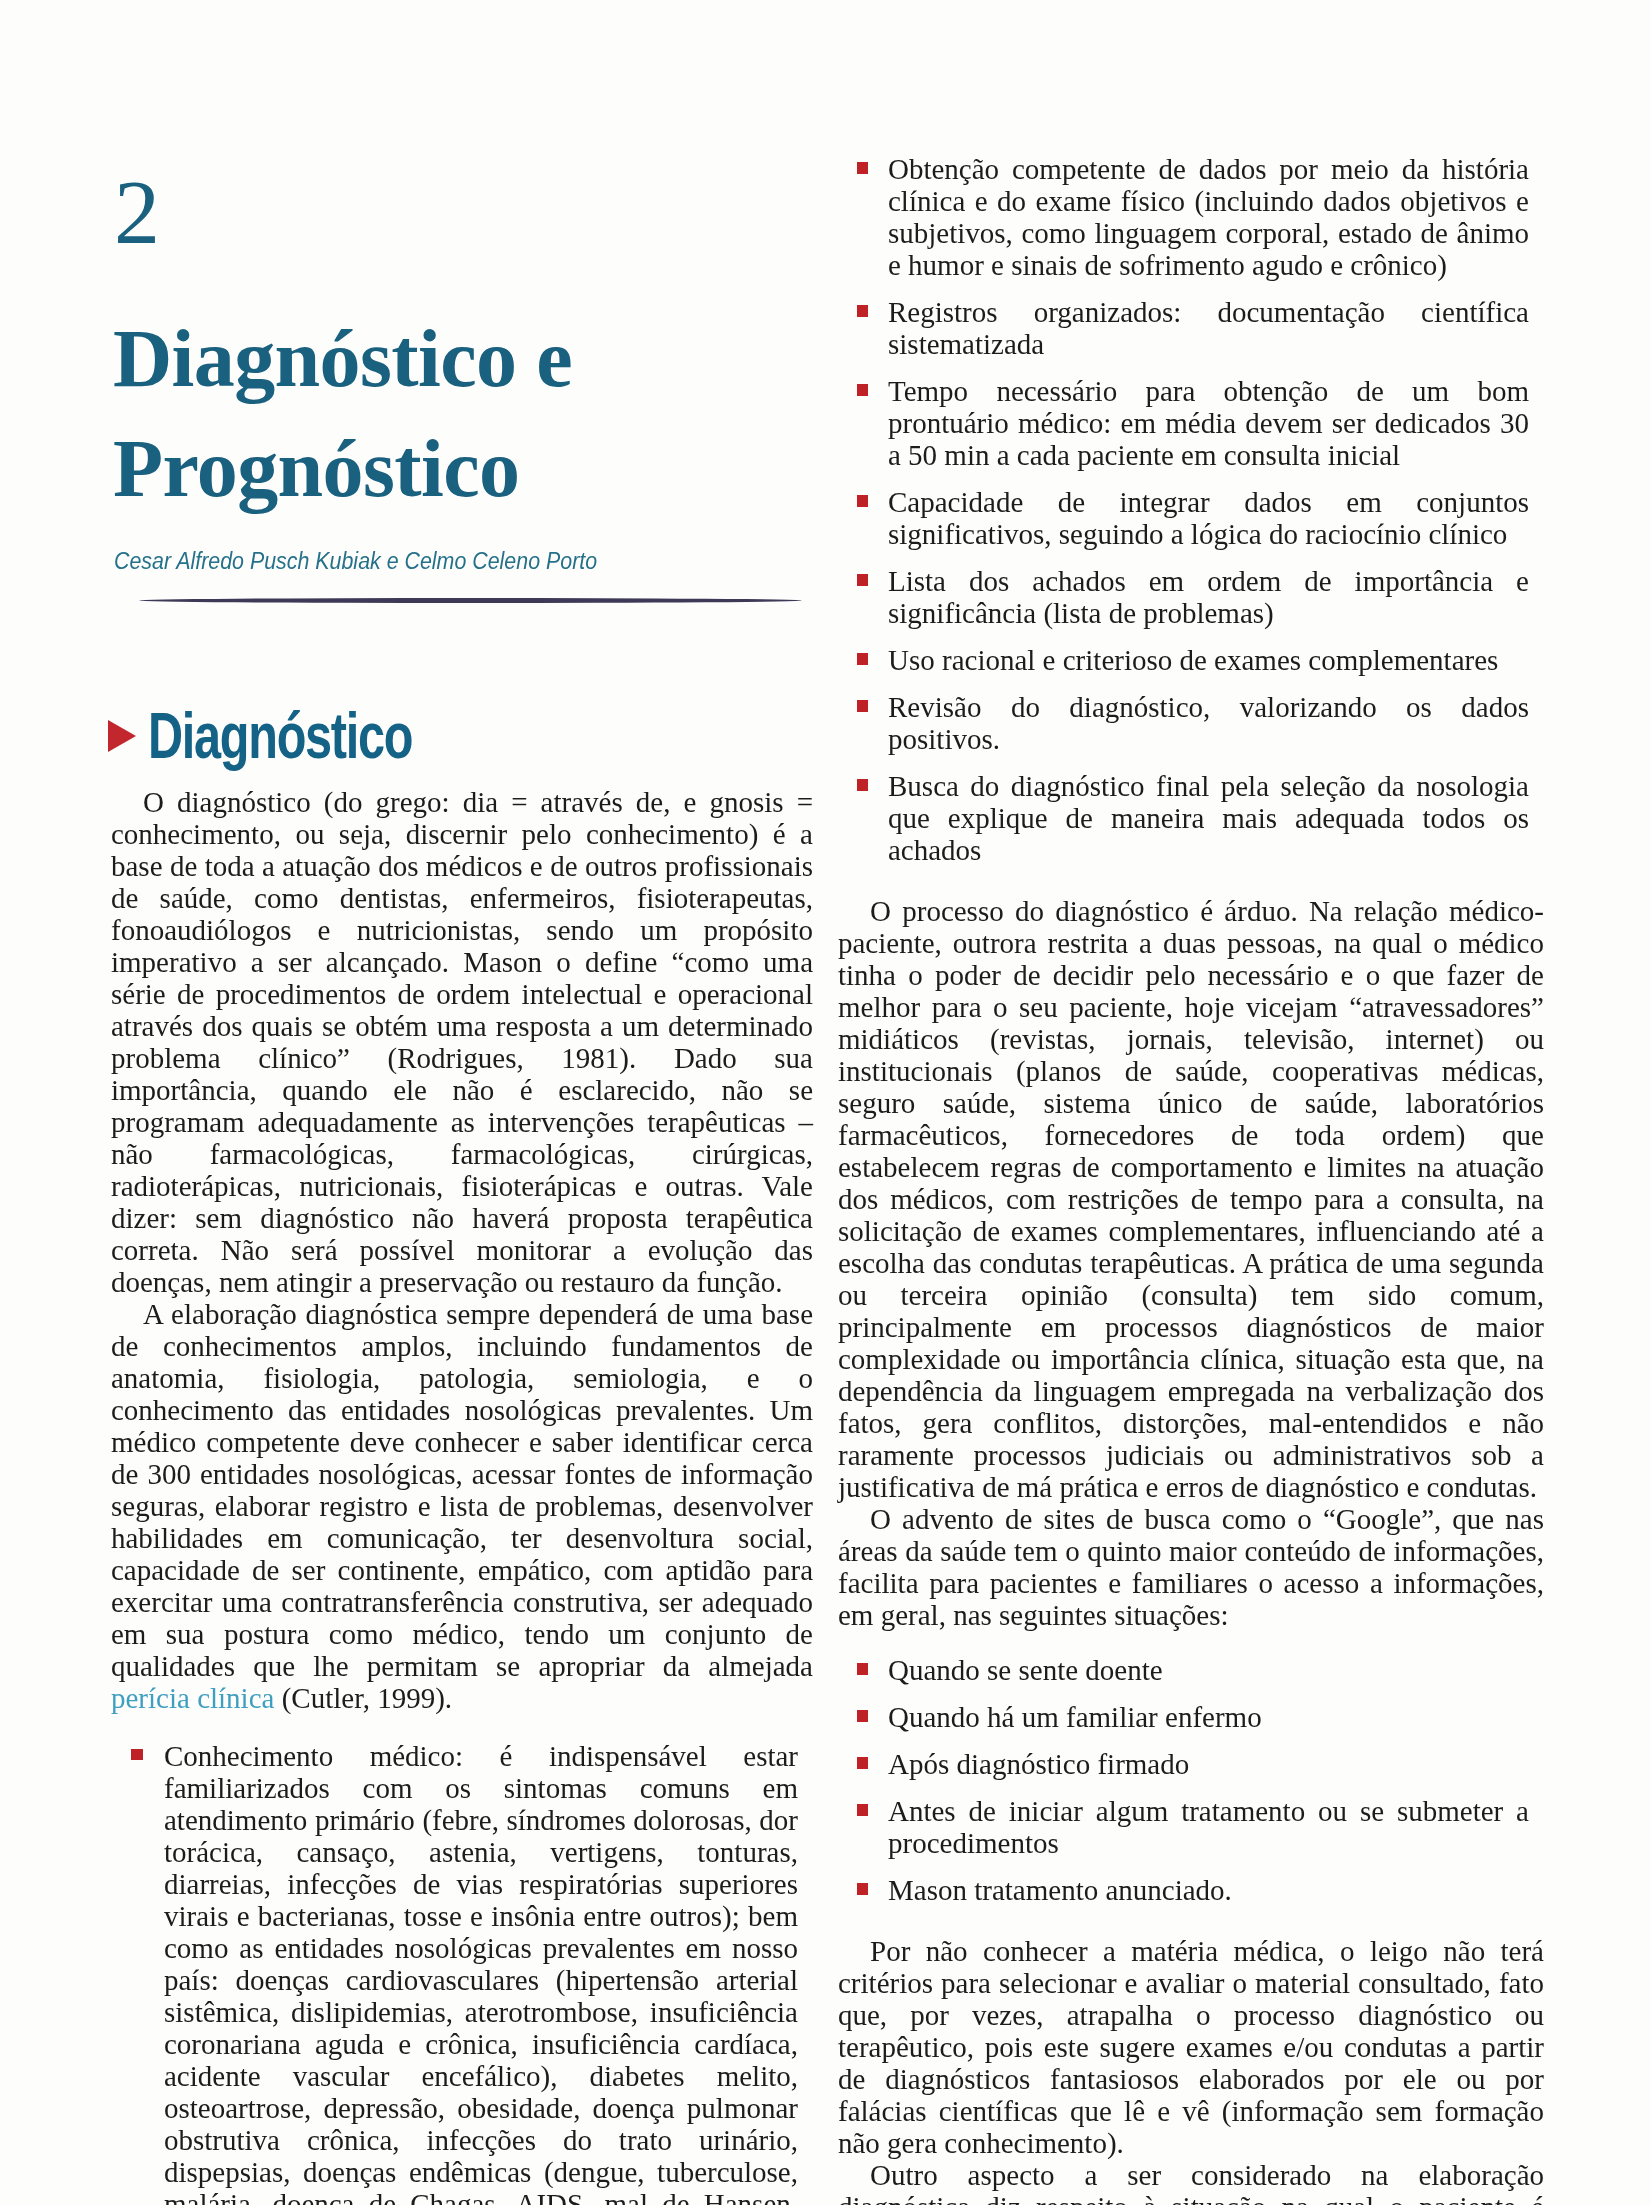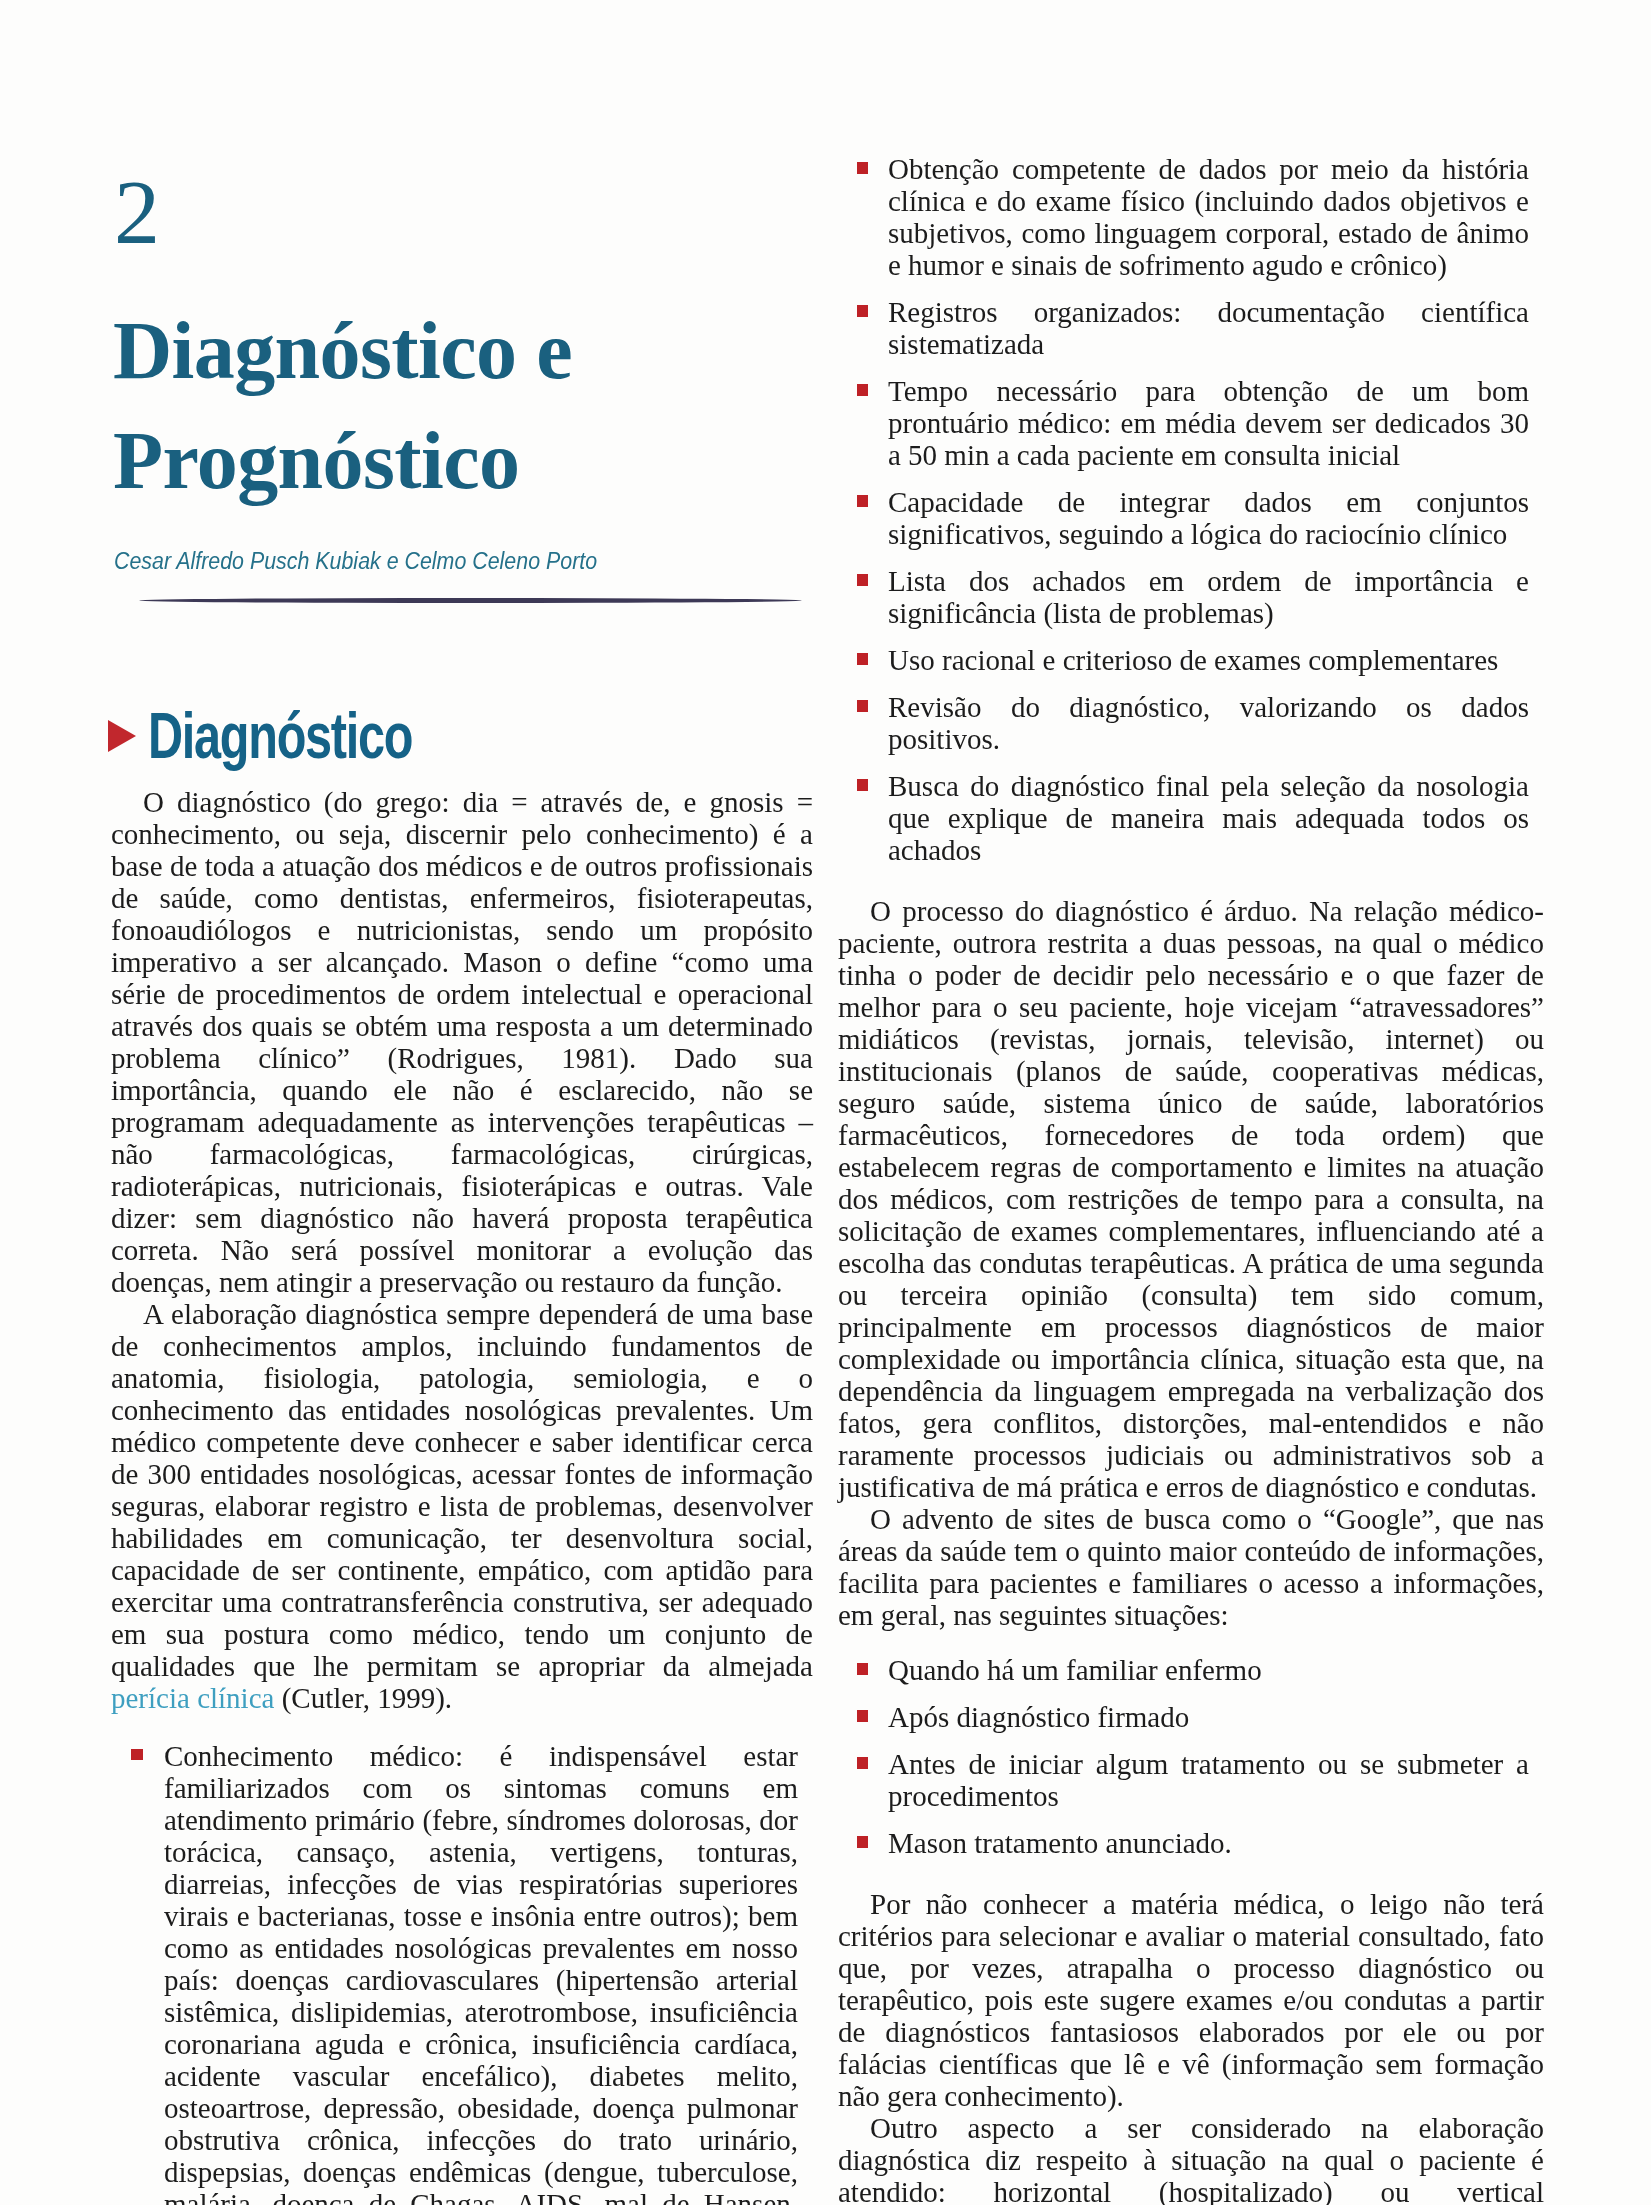--- a/index.html
+++ b/index.html
@@ -12,21 +12,21 @@
   }
   .page{position:absolute;inset:0;}
 
   
   .chapter-number{
     position:absolute;left:114px;top:166px;
     font-size:92px;line-height:1;color:#1A607F;
     font-weight:400;
   }
   .chapter-title{
-    position:absolute;left:113px;top:296px;
+    position:absolute;left:113px;top:304px;
     font-size:82px;line-height:110px;color:#1A607F;
     font-weight:600;letter-spacing:-0.6px;white-space:nowrap;
   }
   .authors{
     position:absolute;left:114px;top:548px;
     font-family:"Liberation Sans","DejaVu Sans",sans-serif;
     font-style:italic;font-size:23px;color:#25718A;
     transform:scaleX(.93);transform-origin:left top;white-space:nowrap;
   }
   .divider{
@@ -113,20 +113,21 @@
       <li>Lista dos achados em ordem de importância e significância (lista de problemas)</li>
       <li>Uso racional e criterioso de exames complementares</li>
       <li>Revisão do diagnóstico, valorizando os dados positivos.</li>
       <li>Busca do diagnóstico final pela seleção da nosologia que explique de maneira mais adequada todos os achados</li>
     </ul>
 
     <p>O processo do diagnóstico é árduo. Na relação médico-paciente, outrora restrita a duas pessoas, na qual o médico tinha o poder de decidir pelo necessário e o que fazer de melhor para o seu paciente, hoje vicejam “atravessadores” midiáticos (revistas, jornais, televisão, internet) ou institucionais (planos de saúde, cooperativas médicas, seguro saúde, sistema único de saúde, laboratórios farmacêuticos, fornecedores de toda ordem) que estabelecem regras de comportamento e limites na atuação dos médicos, com restrições de tempo para a consulta, na solicitação de exames complementares, influenciando até a escolha das condutas terapêuticas. A prática de uma segunda ou terceira opinião (consulta) tem sido comum, principalmente em processos diagnósticos de maior complexidade ou importância clínica, situação esta que, na dependência da linguagem empregada na verbalização dos fatos, gera conflitos, distorções, mal-entendidos e não raramente processos judiciais ou administrativos sob a justificativa de má prática e erros de diagnóstico e condutas.</p>
     <p><span>O advento de </span><span class="it">sites</span><span> de busca como o “Google”, que nas áreas da saúde tem o quinto maior conteúdo de informações, facilita para pacientes e familiares o acesso a informações, em geral, nas seguintes situações:</span></p>
 
     <ul class="sq-list">
+      <li>Quando se sente doente</li>
       <li>Quando há um familiar enfermo</li>
       <li>Após diagnóstico firmado</li>
       <li>Antes de iniciar algum tratamento ou se submeter a procedimentos</li>
       <li>Mason tratamento anunciado.</li>
     </ul>
 
     <p>Por não conhecer a matéria médica, o leigo não terá critérios para selecionar e avaliar o material consultado, fato que, por vezes, atrapalha o processo diagnóstico ou terapêutico, pois este sugere exames e/ou condutas a partir de diagnósticos fantasiosos elaborados por ele ou por falácias científicas que lê e vê (informação sem formação não gera conhecimento).</p>
     <p>Outro aspecto a ser considerado na elaboração diagnóstica diz respeito à situação na qual o paciente é atendido: horizontal (hospitalizado) ou vertical (ambulatorial), conforme expressou Kloetzel. Neste último, quase sempre, serão encontradas doenças comuns, benignas, de curta duração e, por vezes, autolimitadas, de reconhecimento diagnóstico por vezes difícil, podendo induzir o médico a “rótulos diagnósticos”, como viroses, gastrenterites, síndrome gripal, nevralgias, labirintites.</p>
     <p>Neste cenário de atendimento, é possível exercitar a demora permitida quando o diagnóstico for mais complexo ou o</p>
   </div>

